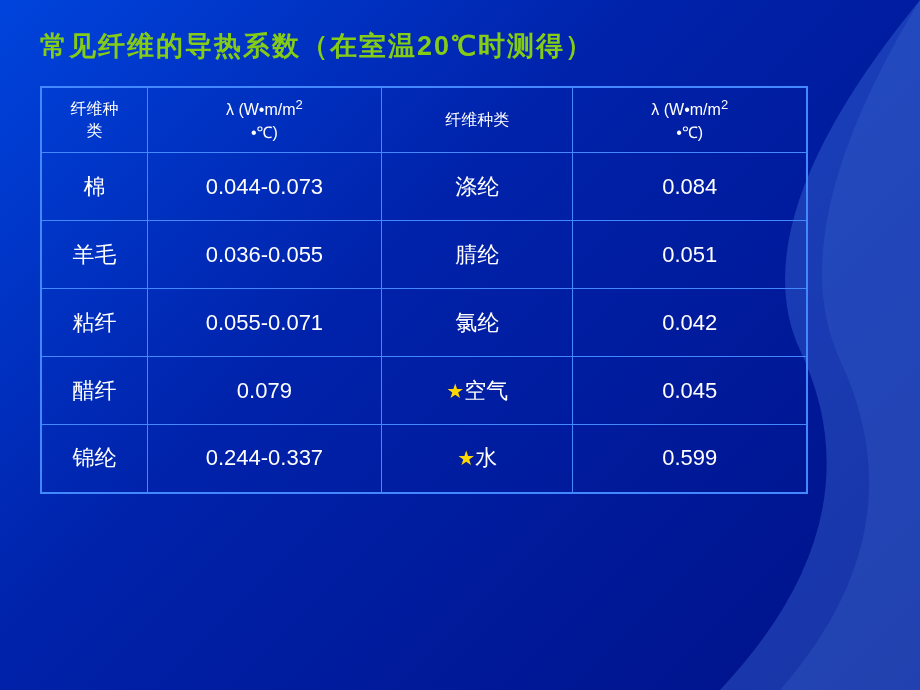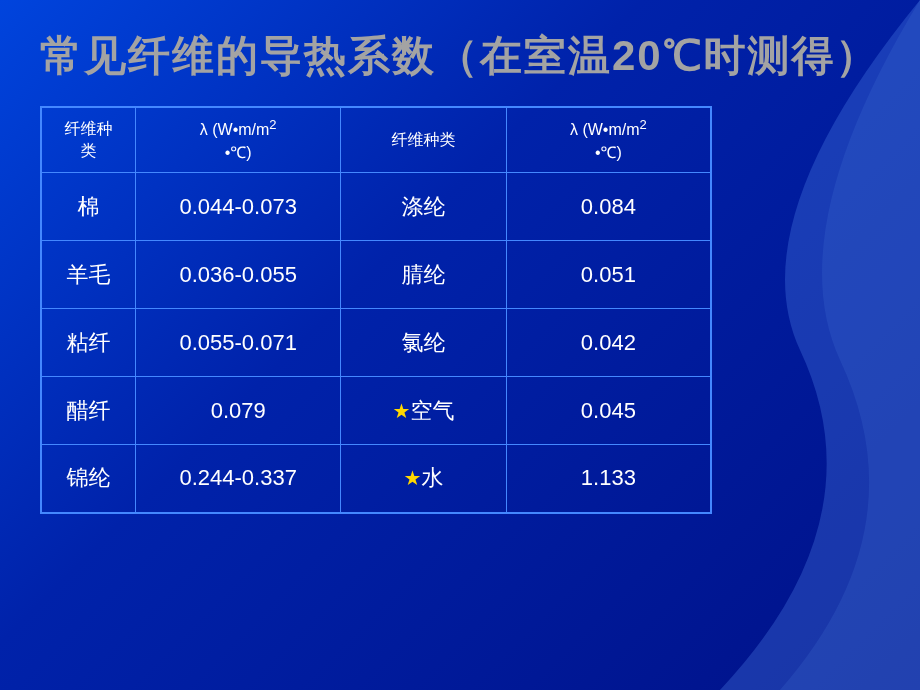--- a/index.html
+++ b/index.html
@@ -31,29 +31,29 @@
       pointer-events: none;
     }
 
     .page-content {
       position: relative;
       z-index: 2;
       padding: 28px 40px 20px 40px;
     }
 
     .page-title {
-      color: #a3a3a3;
-      font-size: 42px;
+      color: #84cc16;
+      font-size: 27px;
       font-weight: bold;
       margin-bottom: 22px;
       letter-spacing: 2px;
     }
 
     .data-table {
-      width: 672px;
+      width: 768px;
       border-collapse: collapse;
       border: 2px solid #4488ff;
     }
 
     .data-table th,
     .data-table td {
       border: 1.5px solid #4488ff;
       color: #ffffff;
       padding: 0;
       text-align: center;
@@ -153,18 +153,18 @@
         <tr>
           <td>醋纤</td>
           <td>0.079</td>
           <td><span style="color:#ffd700;font-size:20px;">★</span>空气</td>
           <td>0.045</td>
         </tr>
         <tr>
           <td>锦纶</td>
           <td>0.244-0.337</td>
           <td><span style="color:#ffd700;font-size:20px;">★</span>水</td>
-          <td>1.133</td>
+          <td>0.599</td>
         </tr>
       </tbody>
   </table>
 
 </div>
 
 </body></html>

